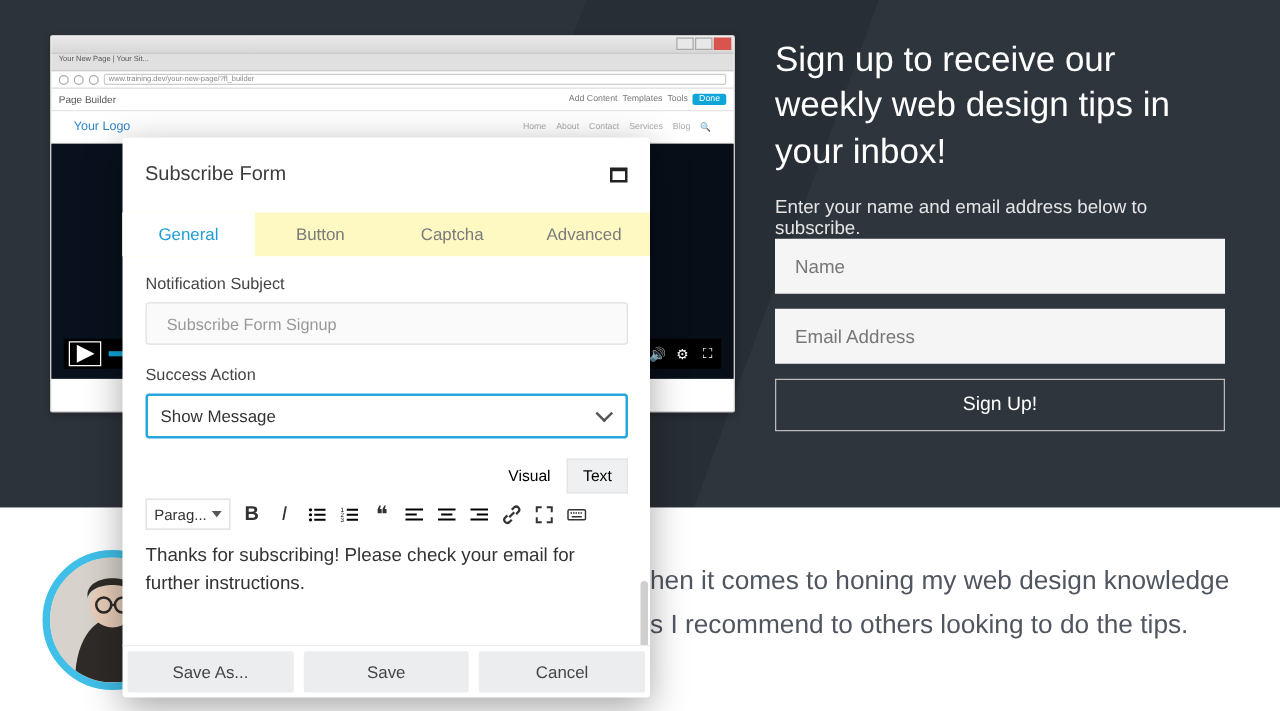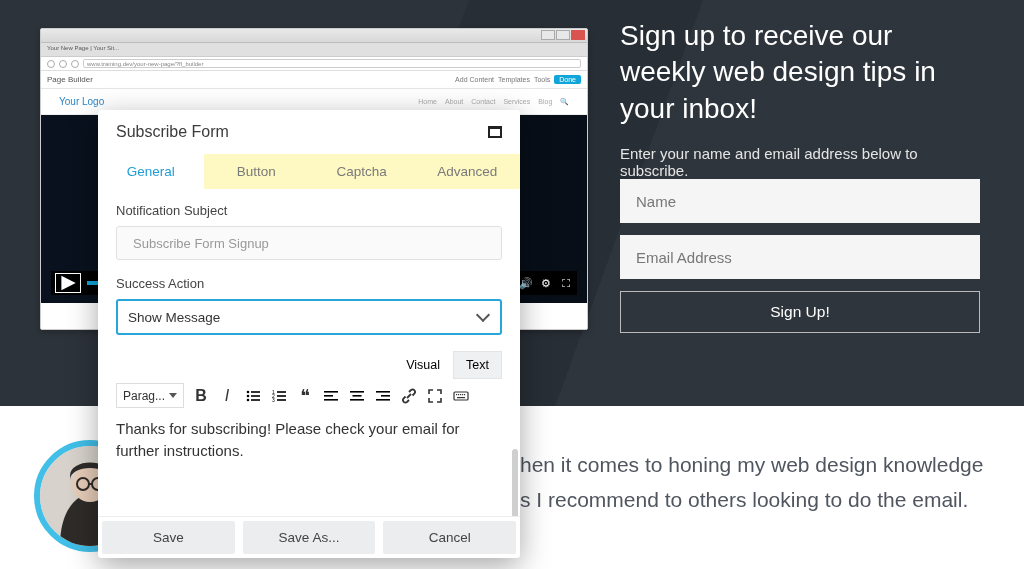--- a/index.html
+++ b/index.html
@@ -14,21 +14,21 @@
     background: linear-gradient(rgba(38,45,52,0.78), rgba(38,45,52,0.78)),
                 linear-gradient(110deg,#43494f 0 40%, #2d3238 40% 60%, #4a5057 60% 100%);
   }
   .bg-lower {
     position: absolute; top: 406px; left:0; right:0; bottom:0;
     background: #fff;
   }
 
   
   .signup {
-    position: absolute; top: 18px; left: 620px; width: 360px;
+    position: absolute; top: 30px; left: 620px; width: 360px;
     color: #fff;
   }
   .signup h1 { font-size: 28px; font-weight: 400; line-height: 1.3; margin-bottom: 18px; }
   .signup p.sub { font-size: 15px; color: #e5e5e5; }
   .signup input {
     width: 100%; height: 44px; border: none; background: #f5f5f5;
     padding: 0 16px; font-size: 15px; color: #555; margin-bottom: 12px;
   }
   .signup input::placeholder { color: #777; }
   .signup button.cta {
@@ -84,21 +84,21 @@
   .browser .vidbar .track::before{content:"";position:absolute;left:0;top:0;bottom:0;width:60%;background:#0fa5d9;}
   .browser .vidbar .ico{width:14px;height:14px;color:#fff;display:flex;align-items:center;justify-content:center;font-size:11px;}
 
   
   .modal {
     position: absolute; top: 110px; left: 98px; width: 422px; height: 448px;
     background: #fff; border-radius: 3px;
     box-shadow: 0 8px 30px rgba(0,0,0,0.35);
     display:flex; flex-direction:column;
   }
-  .modal .mhead{height:44px;display:flex;align-items:center;justify-content:space-between;padding:0 18px;font-size:16px;color:#3c3c3c;}
+  .modal .mhead{height:60px;display:flex;align-items:center;justify-content:space-between;padding:0 18px;font-size:16px;color:#3c3c3c;}
   .modal .mhead .winico{width:14px;height:12px;border:2px solid #222;border-top-width:3px;}
   .modal .tabs{display:flex;background:#fef9c3;align-items:center;}
   .modal .tabs .tab{flex:1;text-align:center;padding:10px 0;font-size:13.5px;color:#7a7a7a;cursor:pointer;}
   .modal .tabs .tab.active{background:#fff;color:#1f9dd6;}
   .modal .body{flex:1;overflow:auto;padding:14px 18px 0;position:relative;}
   .modal .lbl{font-size:13px;color:#444;margin-bottom:8px;}
   .modal .inp{width:100%;height:34px;border:1px solid #e0e0e0;border-radius:3px;background:#fafafa;padding:0 16px;font-size:13px;color:#999;margin-bottom:16px;}
   .modal .sel{width:100%;height:36px;border:2px solid #27a6da;border-radius:3px;background:#fff;padding:0 10px;font-size:13.5px;color:#333;display:flex;align-items:center;justify-content:space-between;cursor:pointer;}
   .modal .sel .chev{width:10px;height:10px;border-right:2px solid #555;border-bottom:2px solid #555;transform:rotate(45deg);margin-right:2px;margin-top:-4px;}
   .modal .editor-switch{display:flex;justify-content:flex-end;margin:16px 0 4px;}
@@ -137,21 +137,21 @@
     <circle cx="50" cy="38" r="18" fill="#e7cdb9"></circle>
     <path d="M30 34 C 30 18, 70 18, 70 34 L 70 30 C 70 12, 30 12, 30 30 Z" fill="#2e2b28"></path>
     <circle cx="43" cy="38" r="6" fill="none" stroke="#2e2b28" stroke-width="2"></circle>
     <circle cx="58" cy="38" r="6" fill="none" stroke="#2e2b28" stroke-width="2"></circle>
     <line x1="49" y1="38" x2="52" y2="38" stroke="#2e2b28" stroke-width="2"></line>
   </svg>
 </div>
 
 <div class="testimonial">
   <div style="text-align:left;padding-left:340px;">hen it comes to honing my web design knowledge</div>
-  <div style="text-align:left;padding-left:340px;">s I recommend to others looking to do the email.</div>
+  <div style="text-align:left;padding-left:340px;">s I recommend to others looking to do the tips.</div>
   <div class="cite">Lisa Lane - CEO, Awesome Studios</div>
 </div>
 
 <div class="browser">
   <div class="titlebar">
     <div class="winbtns">
       <span class="min"></span>
       <span class="max"></span>
       <span class="close"></span>
     </div>
@@ -297,17 +297,17 @@
             <rect x="4" y="9" width="8" height="1.2" fill="#333"></rect>
           </svg>
         </div>
     </div>
 
     <div class="editor-area">Thanks for subscribing! Please check your email for further instructions.</div>
 
     <div class="scrollbar"></div>
   </div>
   <div class="mfoot">
+    <button>Save As...</button>
     <button>Save</button>
-    <button>Save As...</button>
     <button>Cancel</button>
   </div>
 </div>
 
 </body></html>

